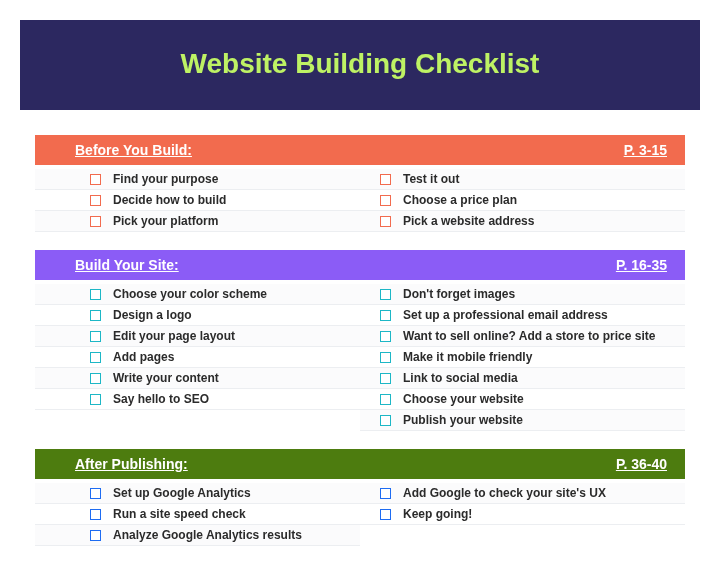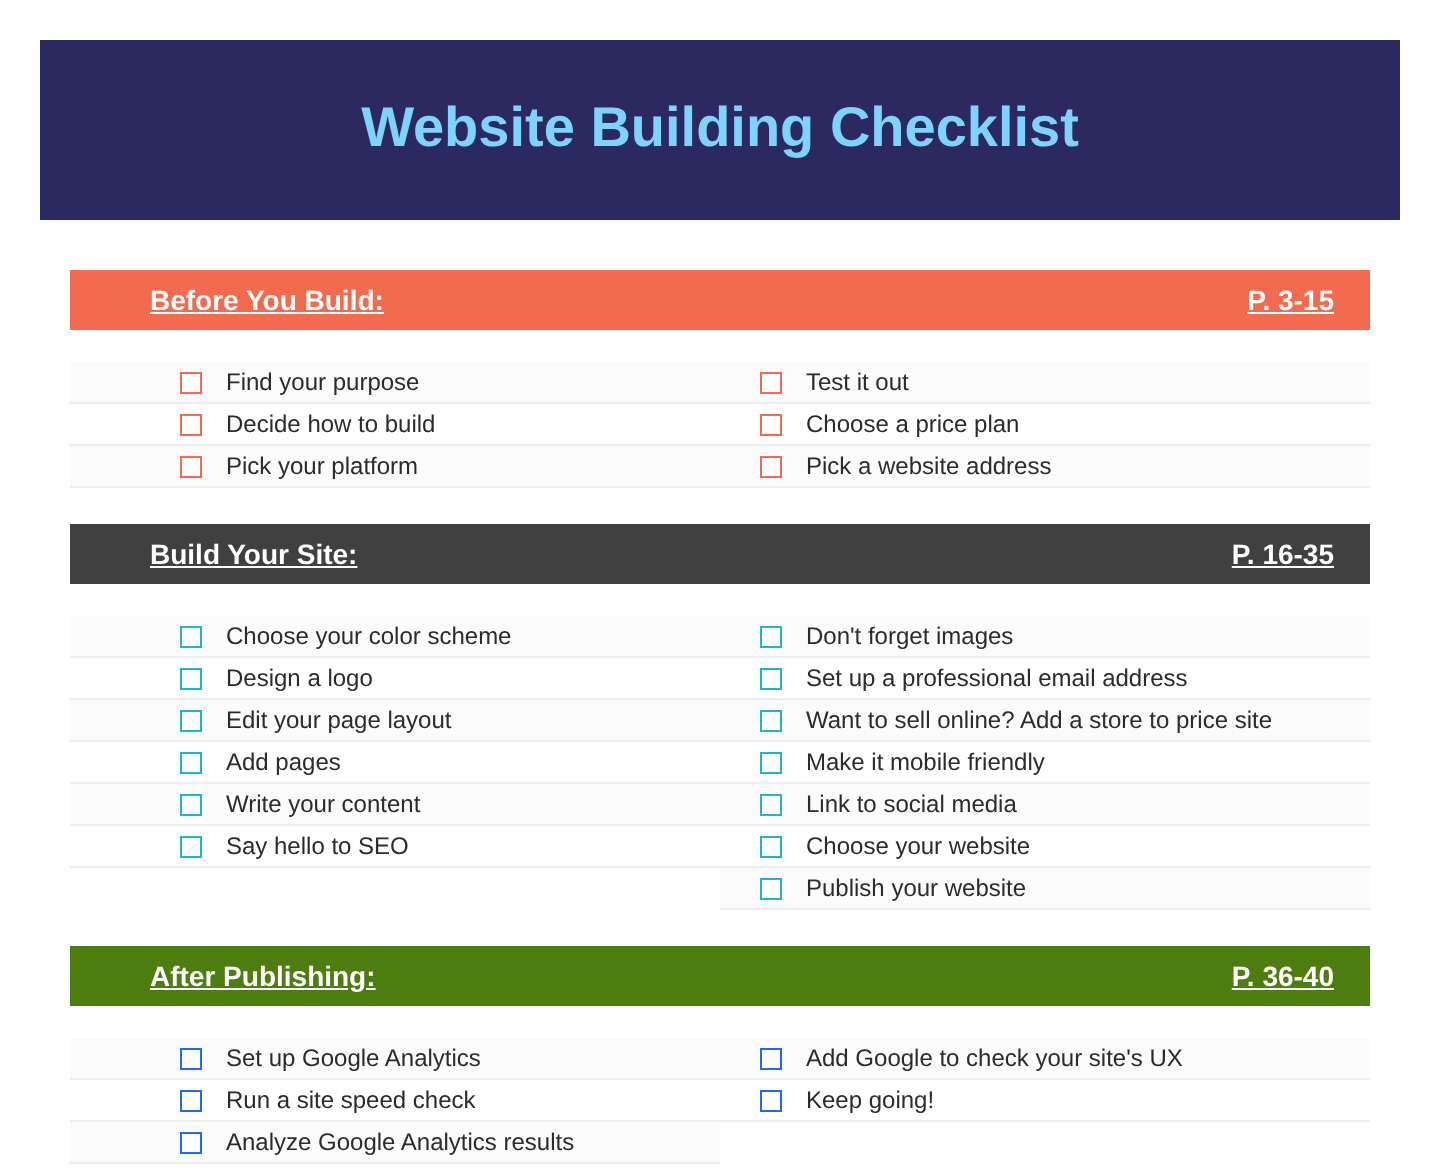--- a/index.html
+++ b/index.html
@@ -3,21 +3,21 @@
 <meta charset="utf-8">
 <style>
   * { box-sizing: border-box; margin: 0; padding: 0; }
   body {
     font-family: -apple-system, BlinkMacSystemFont, "Segoe UI", Arial, sans-serif;
     background: #fff;
     width: 720px;
   }
   .header {
     background: #2c2860;
-    color: #7dd3fc;
+    color: #bef264;
     text-align: center;
     padding: 28px 0 30px 0;
     margin: 20px 20px 25px 20px;
   }
   .header h1 {
     font-size: 28px;
     font-weight: 700;
   }
   .section {
     margin: 0 35px 18px 35px;
@@ -26,24 +26,25 @@
     display: flex;
     justify-content: space-between;
     align-items: center;
     color: #fff;
     font-weight: 700;
     font-size: 14px;
     padding: 7px 18px 7px 40px;
     text-decoration: underline;
   }
   .sec-orange { background: #f26b4e; }
-  .sec-teal   { background: #404040; justify-content: space-between; }
+  .sec-teal   { background: #8b5cf6; justify-content: space-between; }
   .sec-blue   { background: #4d7c0f; }
   .items {
-    padding-top: 16px;
+    padding-top: 4px;
+    font-weight: bold;
   }
   .row {
     display: flex;
   }
   .col {
     flex: 1;
   }
   .item {
     display: flex;
     align-items: center;

